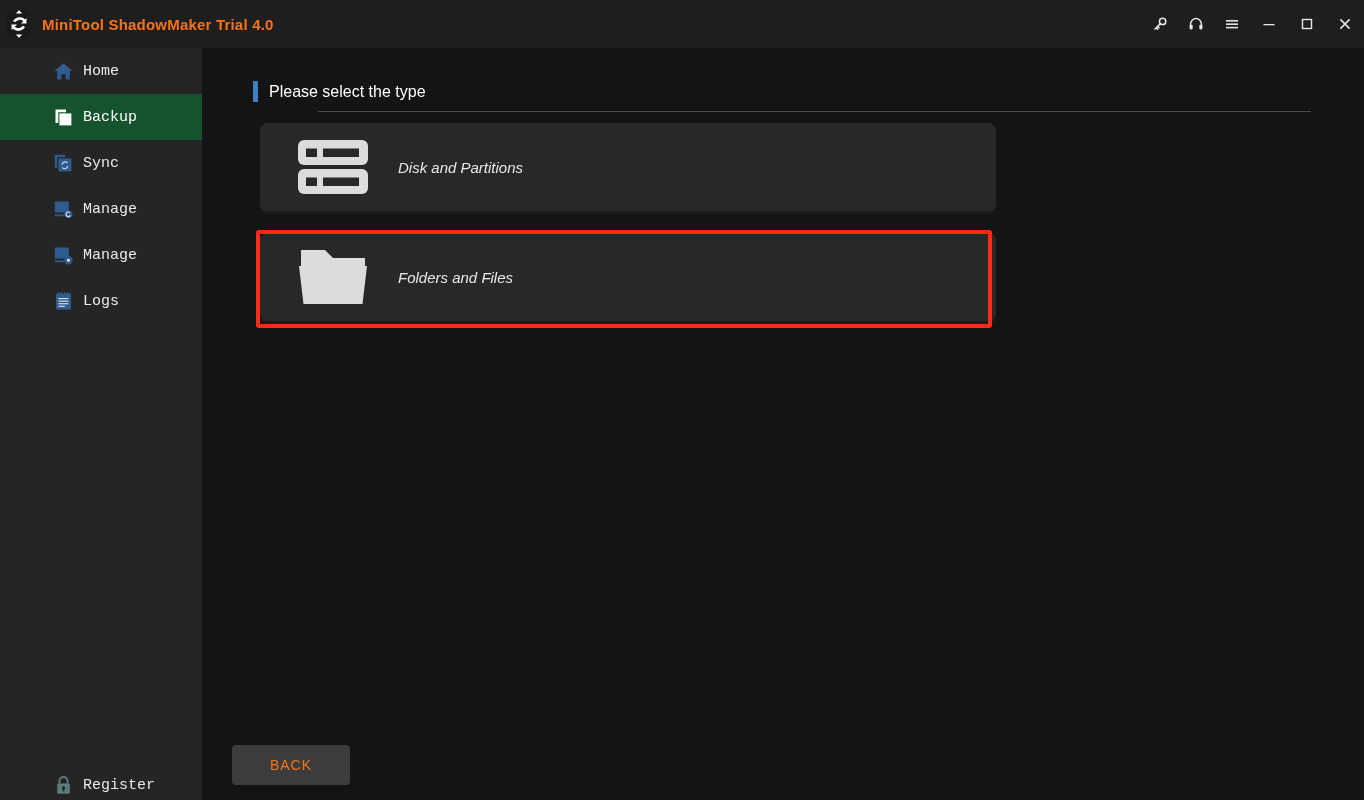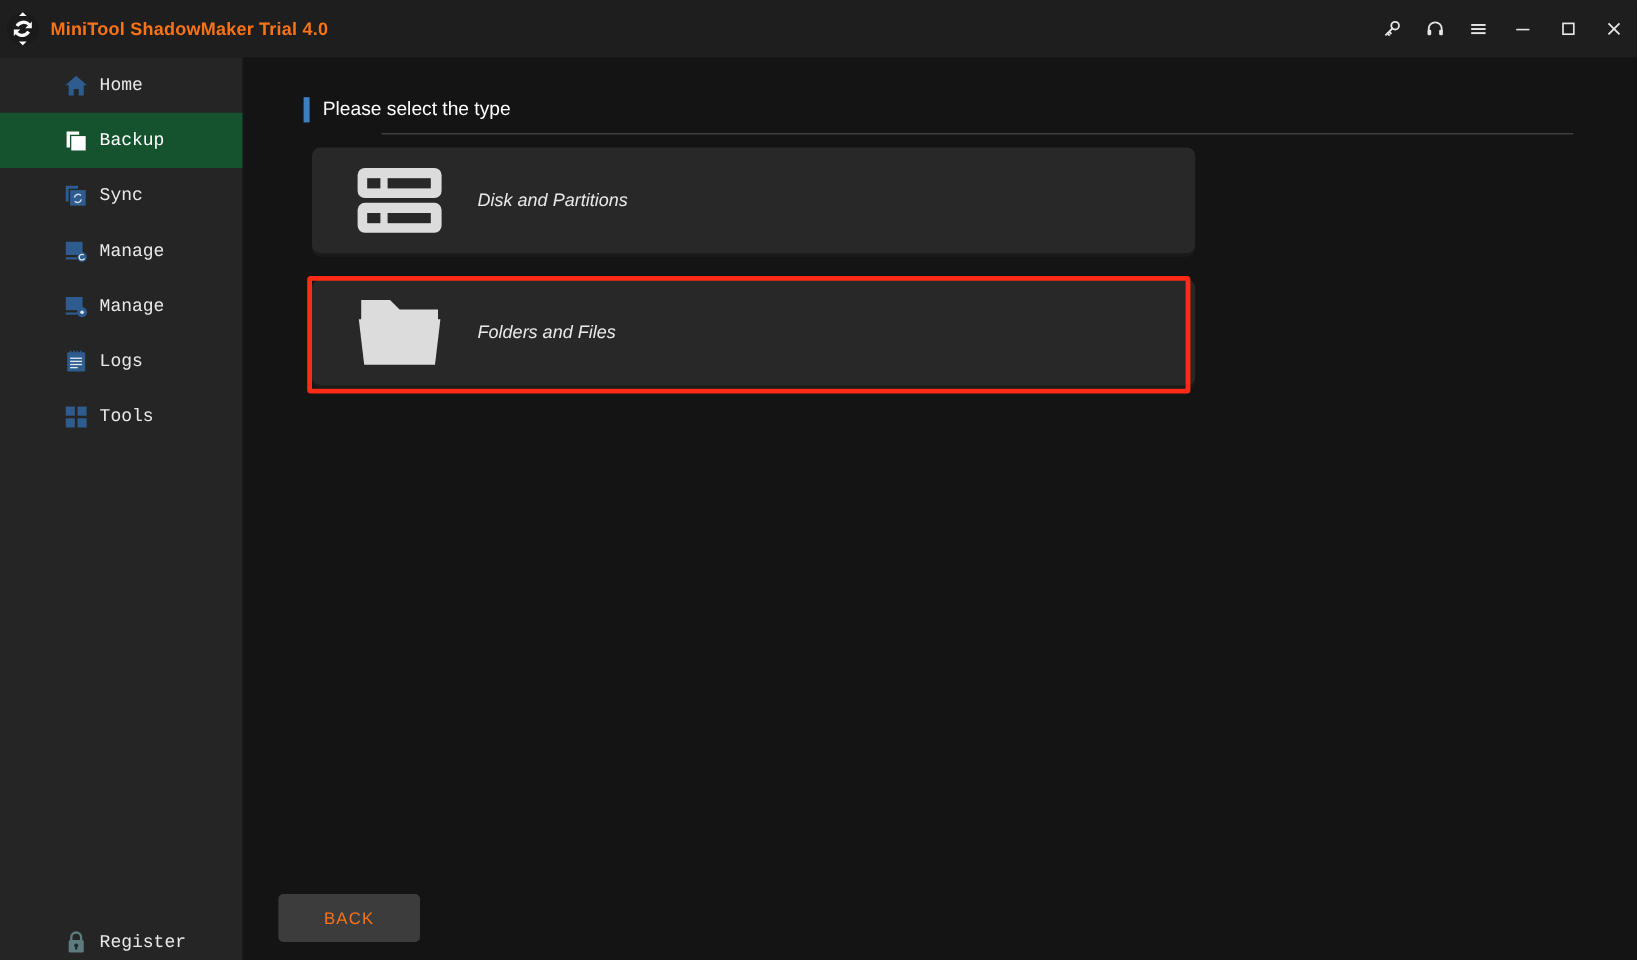--- a/index.html
+++ b/index.html
@@ -230,31 +230,20 @@
             <rect x="13.6" y="1.2" width="1.3" height="2.6" fill="#2f5c8e"></rect>
             <rect x="5.4" y="7" width="10" height="1.1" fill="#dfe7ef"></rect>
             <rect x="5.4" y="9.6" width="10" height="1.1" fill="#dfe7ef"></rect>
             <rect x="5.4" y="12.2" width="10" height="1.1" fill="#dfe7ef"></rect>
             <rect x="5.4" y="14.8" width="6.4" height="1.1" fill="#dfe7ef"></rect>
           </svg>
         </span>
         <span class="sb-label">Logs</span>
       </div>
 
-      <div class="sb-item">
-        <span class="sb-ico">
-          <svg width="21" height="21" viewBox="0 0 21 21">
-            <rect x="1.8" y="1.8" width="7.6" height="7.6" fill="#2f5c8e"></rect>
-            <rect x="11.6" y="1.8" width="7.6" height="7.6" fill="#2f5c8e"></rect>
-            <rect x="1.8" y="11.6" width="7.6" height="7.6" fill="#2f5c8e"></rect>
-            <rect x="11.6" y="11.6" width="7.6" height="7.6" fill="#2f5c8e"></rect>
-          </svg>
-        </span>
-        <span class="sb-label">Tools</span>
-      </div>
 
     </div>
 
     <div class="sb-bottom">
       <div class="sb-item">
         <span class="sb-ico">
           <svg width="21" height="21" viewBox="0 0 21 21">
             <path d="M6.4 8.6 V6.2 a4.1 4.1 0 0 1 8.2 0 V8.6" fill="none" stroke="#5d7a7d" stroke-width="2"></path>
             <rect x="4.2" y="8.4" width="12.6" height="10.4" rx="1.4" fill="#5d7a7d"></rect>
             <circle cx="10.5" cy="13" r="1.7" fill="#1f2a2b"></circle>

